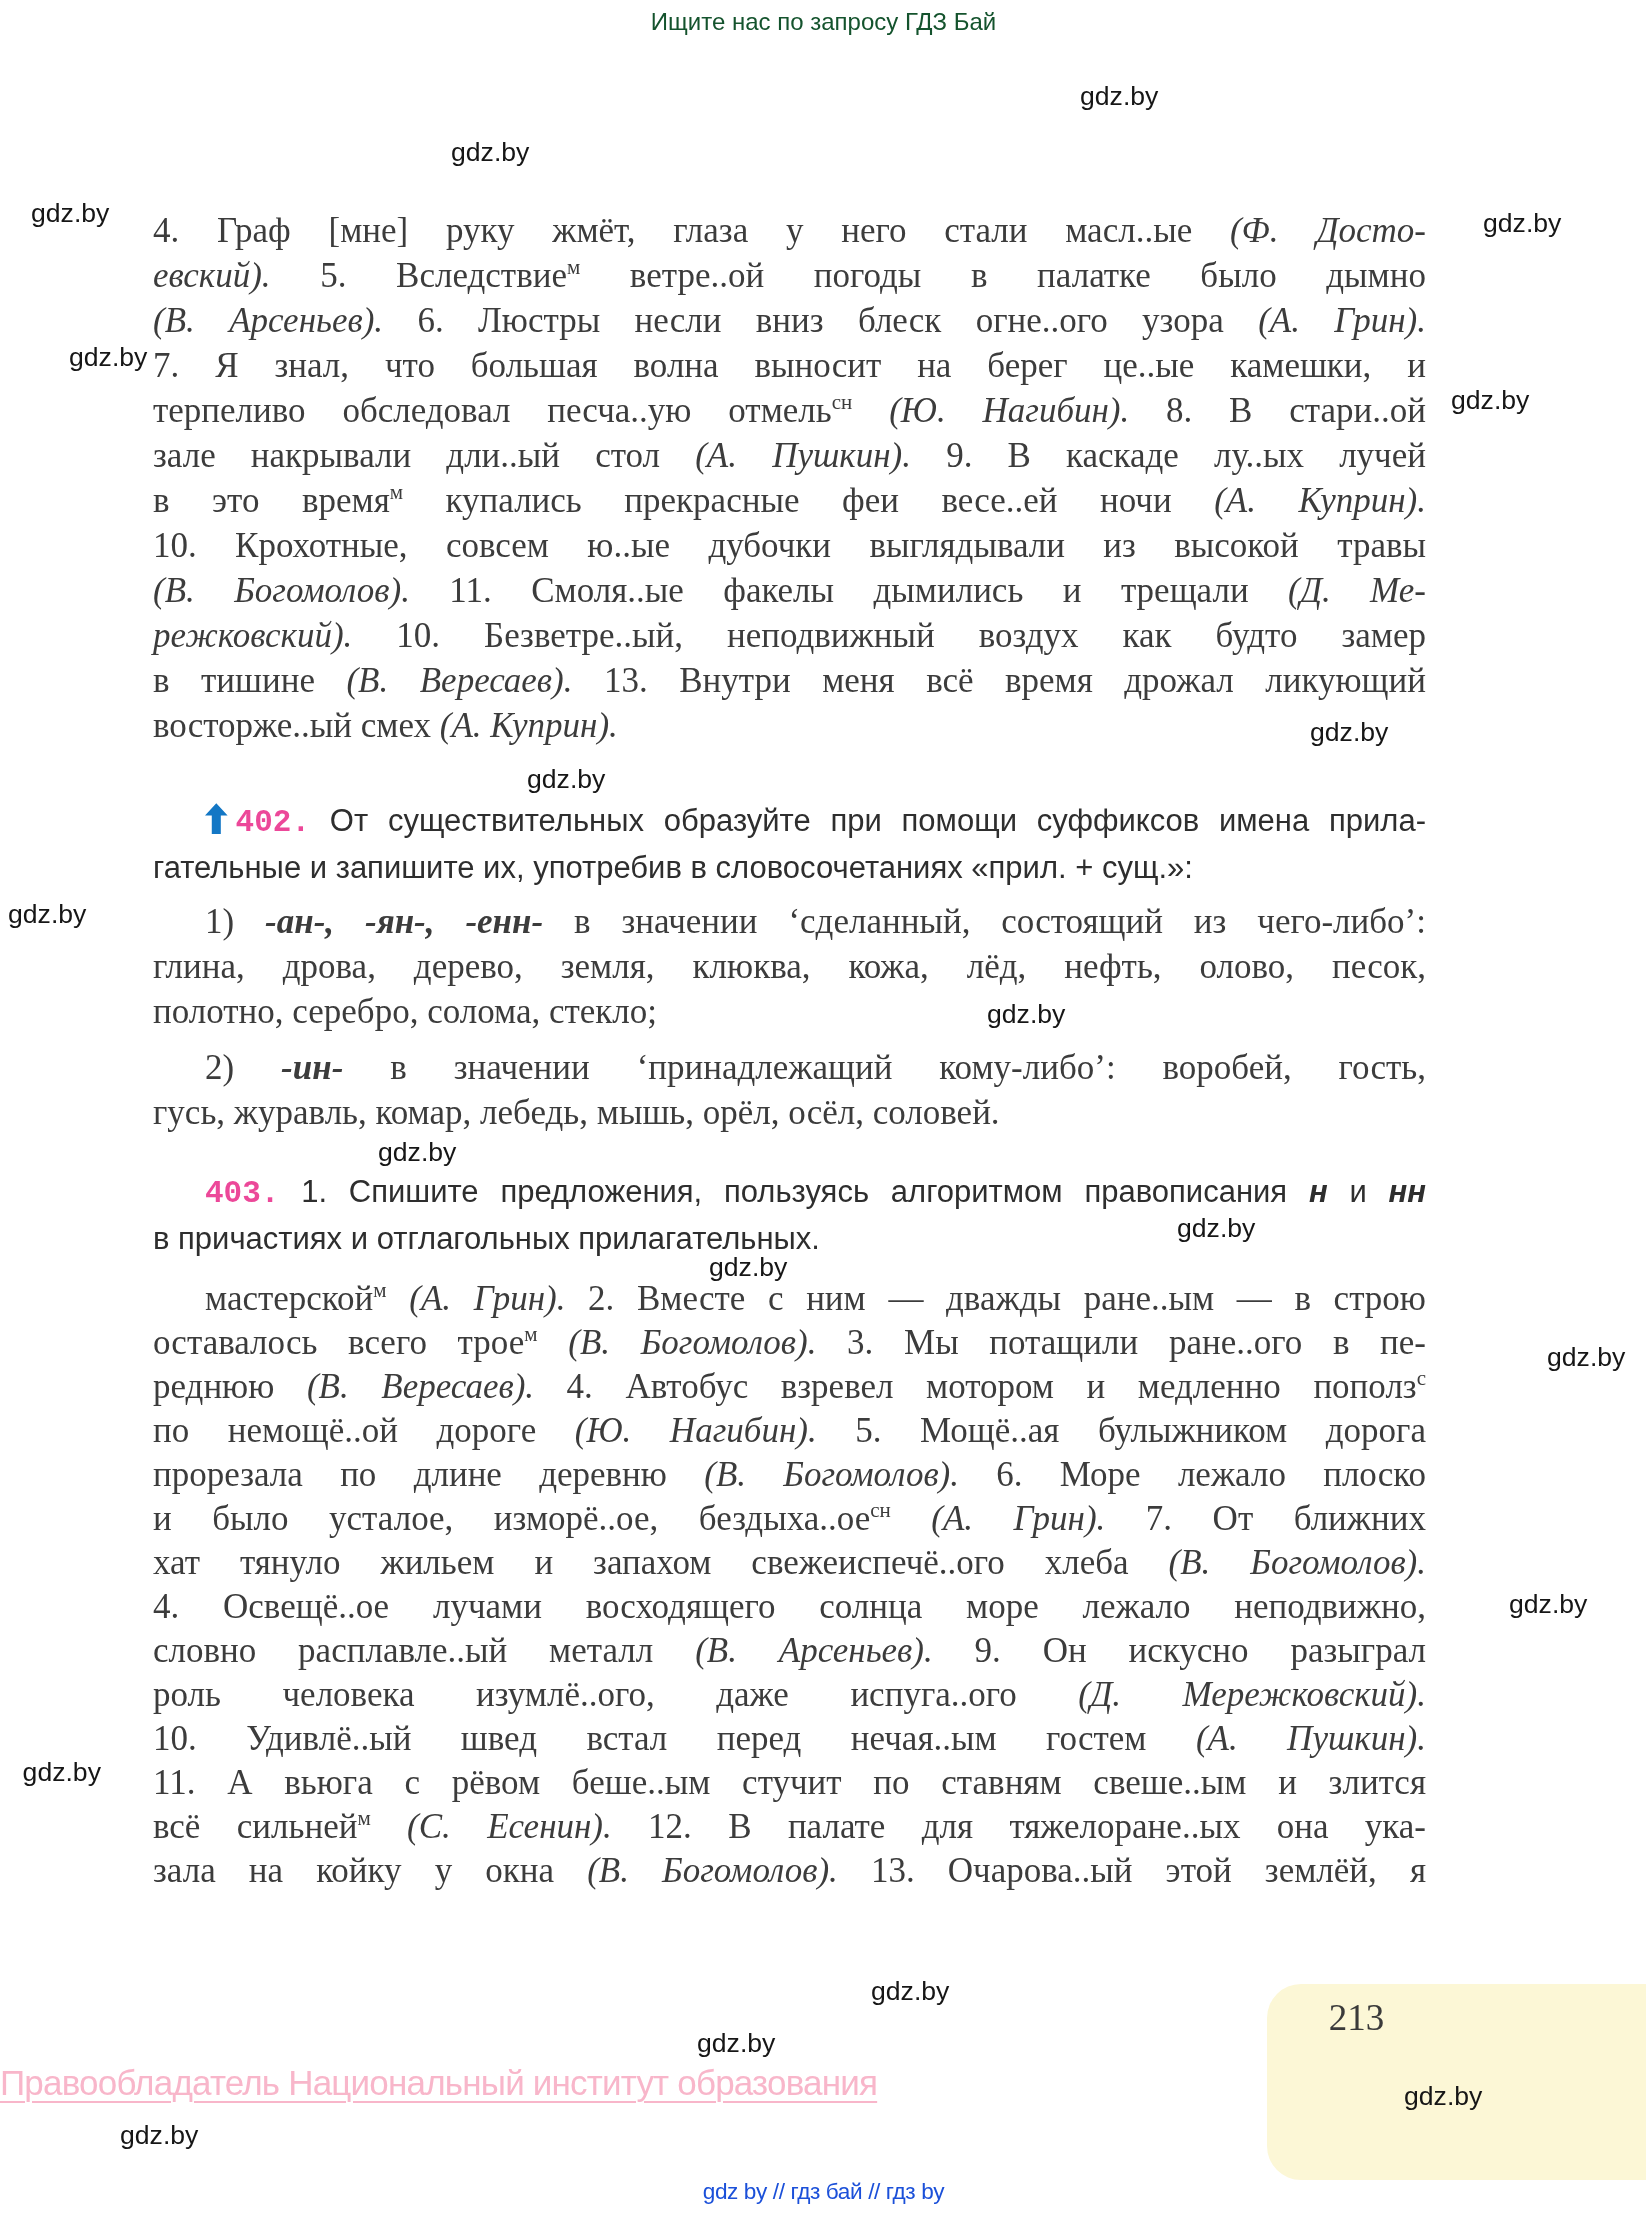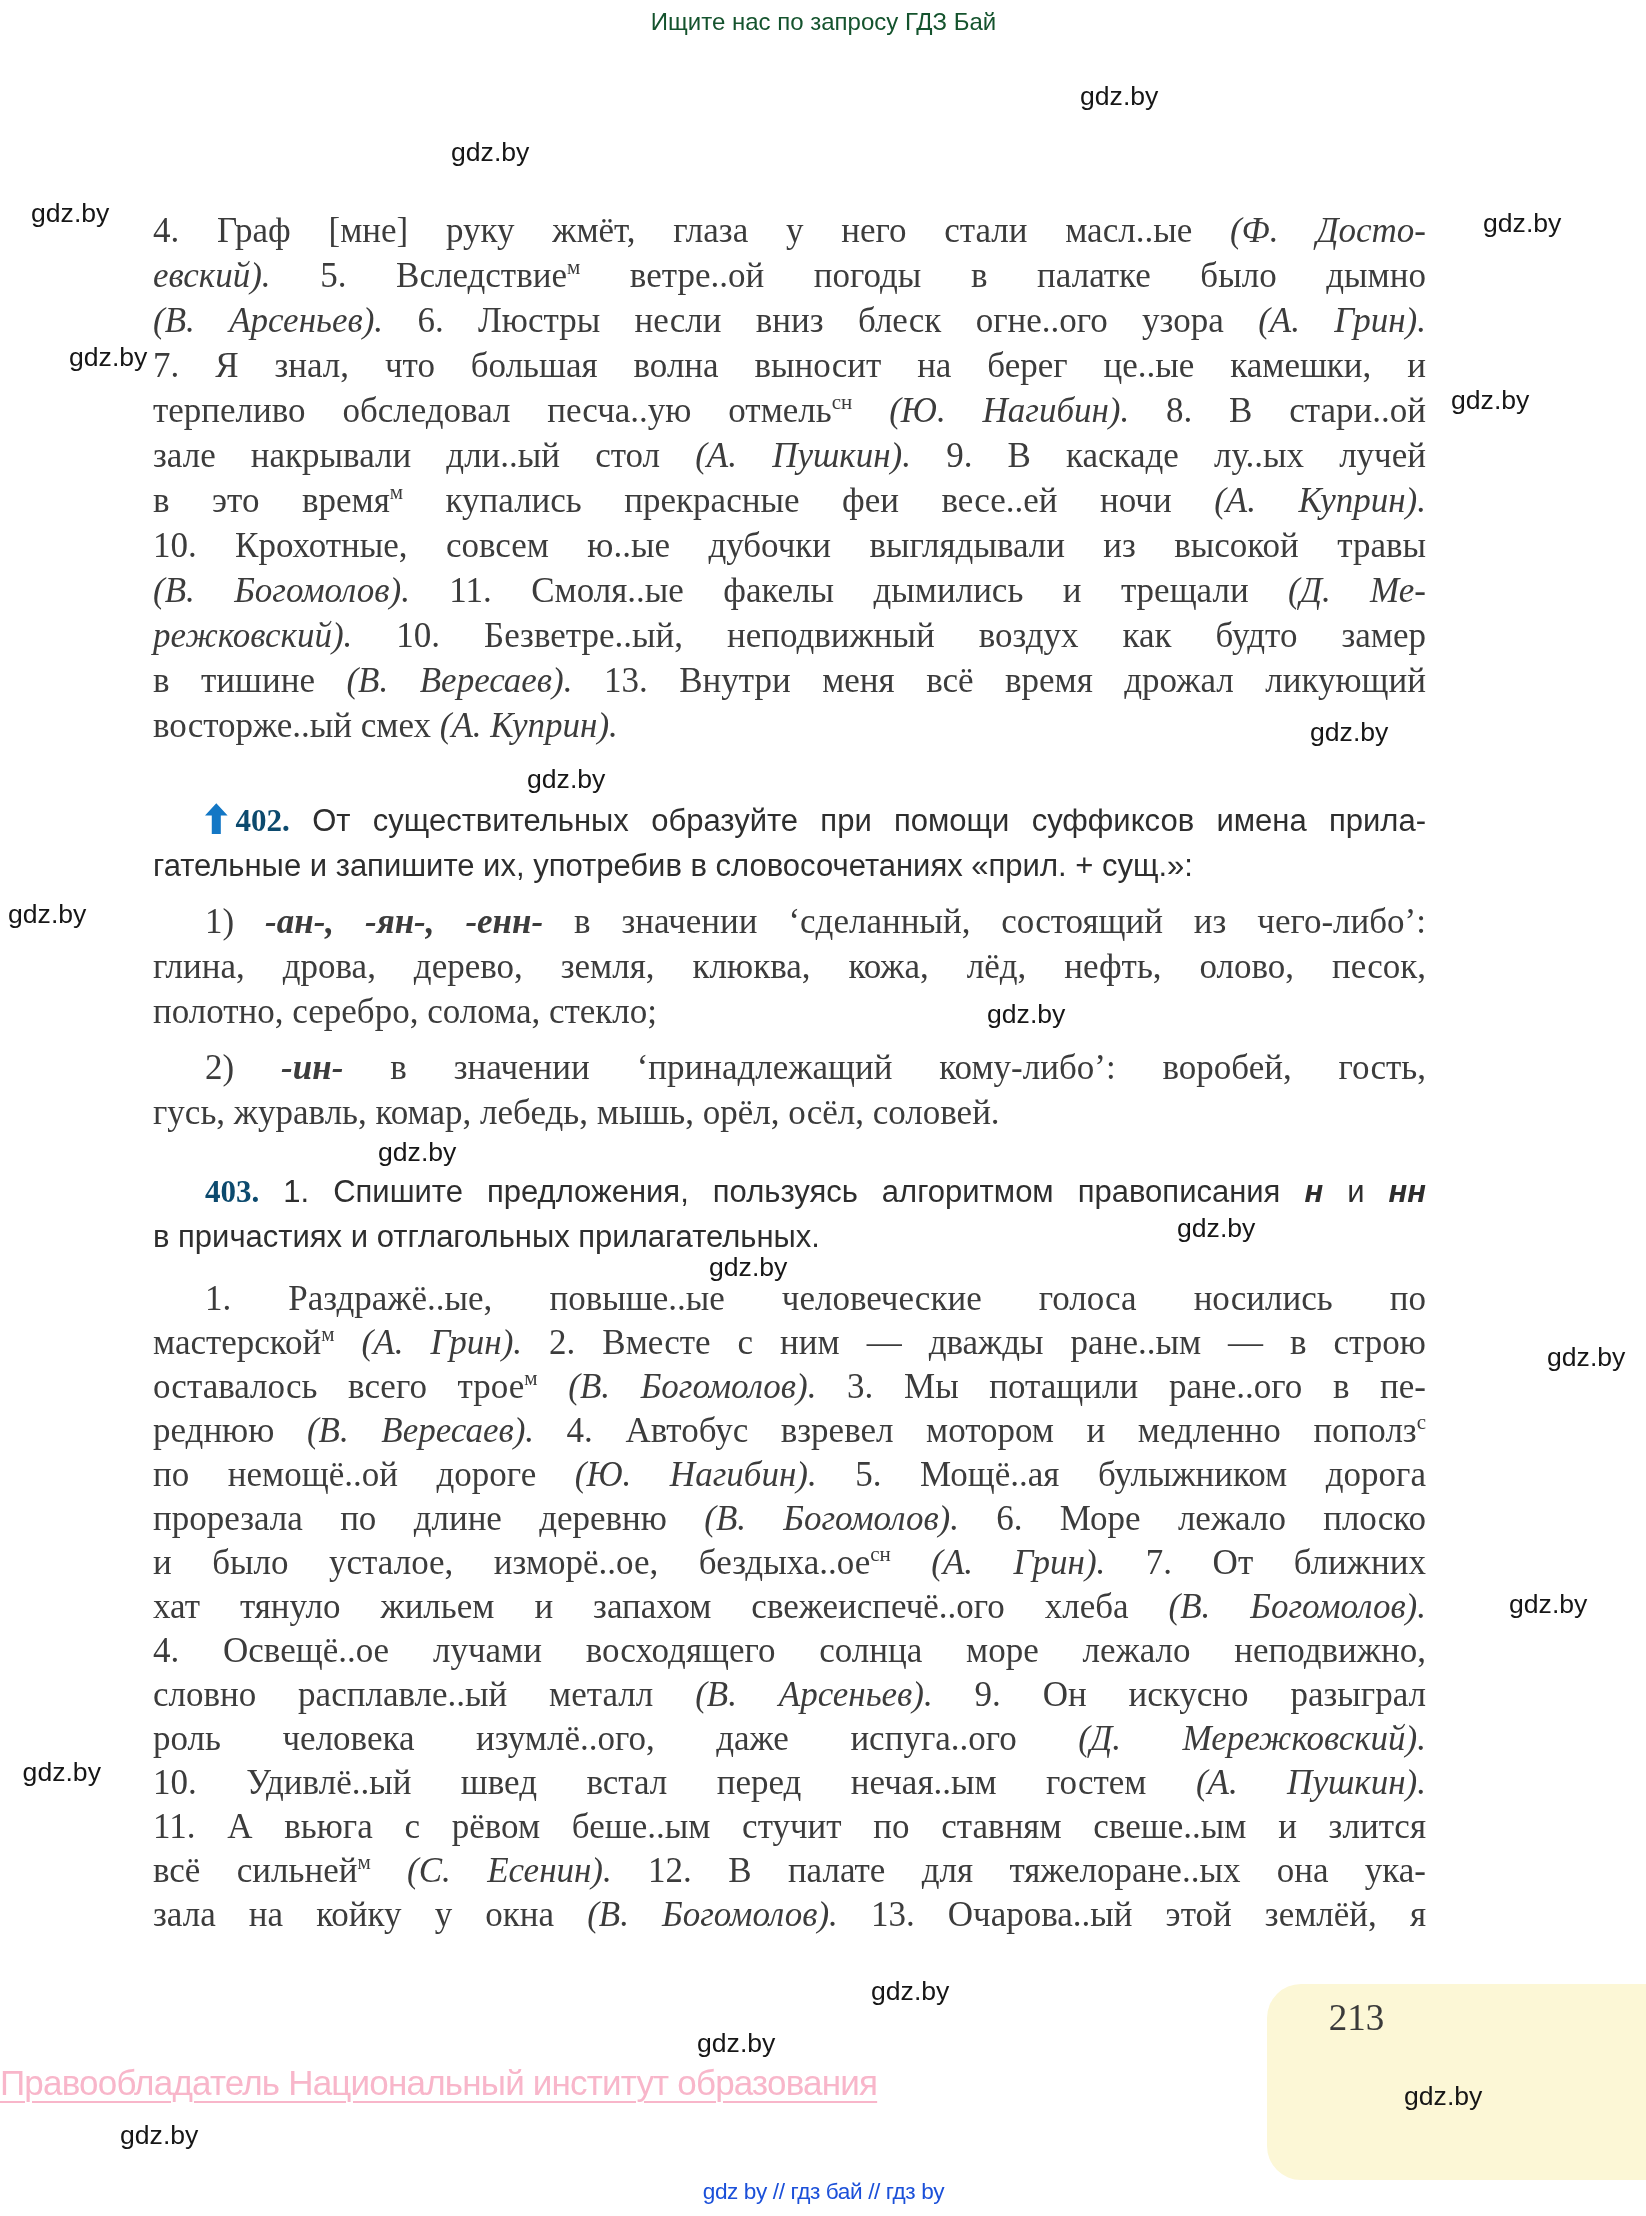--- a/index.html
+++ b/index.html
@@ -21,21 +21,21 @@
     font-size:35px; line-height:45px; color:#3c3c3c;
   }
   .tb.sans { font-family:"Liberation Sans", sans-serif; font-size:31px; color:#2e2e2e; }
   .tb.lh55 { line-height:44px; }
   .line { text-align:justify; text-align-last:justify; text-justify:inter-word; }
   .line.last { text-align-last:left; }
   .indent .line:first-child { text-indent:52px; }
   .i  { font-style:italic; }
   .bi { font-style:italic; font-weight:bold; }
   .sup { font-size:21px; vertical-align:super; line-height:0; }
-  .num { font-family:Liberation Serif, serif; font-weight:bold; color:#0c4a6e; }
+  .num { font-family:Liberation Mono, monospace; font-weight:bold; color:#ec4899; }
   .icon-up-arrow {
     display:inline-block; width:22.6px; height:31px; background:#1377c5;
     clip-path:polygon(50% 0, 100% 40%, 70% 40%, 70% 100%, 30% 100%, 30% 40%, 0 40%);
     vertical-align:-3.2px; margin-right:8px;
   }
   .yellow-box {
     position:absolute; left:1267px; top:1984px; width:380px; height:196px;
     background:#fcf7d6; border-radius:34px 0 0 34px;
   }
   .page-number {
@@ -91,21 +91,20 @@
       <div class="line"><span>2) </span><span class="bi">-ин-</span><span> в значении ‘принадлежащий кому-либо’: воробей, гость,</span></div>
       <div class="line last"><span>гусь, журавль, комар, лебедь, мышь, орёл, осёл, соловей.</span></div>
     </div>
 
   <div class="tb sans indent" style="top:1169px;">
       <div class="line"><span class="num">403.</span><span> 1. Спишите предложения, пользуясь алгоритмом правописания </span><span class="bi">н</span><span> и </span><span class="bi">нн</span></div>
       <div class="line last"><span>в причастиях и отглагольных прилагательных.</span></div>
     </div>
 
   <div class="tb indent lh55" style="top:1277px;">
-      <div class="line"><span>1. Раздражё..ые, повыше..ые человеческие голоса носились по</span></div>
       <div class="line"><span>мастерской</span><span class="sup">м</span><span> </span><span class="i">(А. Грин).</span><span> 2. Вместе с ним — дважды ране..ым — в строю</span></div>
       <div class="line"><span>оставалось всего трое</span><span class="sup">м</span><span> </span><span class="i">(В. Богомолов).</span><span> 3. Мы потащили ране..ого в пе-</span></div>
       <div class="line"><span>реднюю </span><span class="i">(В. Вересаев).</span><span> 4. Автобус взревел мотором и медленно пополз</span><span class="sup">с</span></div>
       <div class="line"><span>по немощё..ой дороге </span><span class="i">(Ю. Нагибин).</span><span> 5. Мощё..ая булыжником дорога</span></div>
       <div class="line"><span>прорезала по длине деревню </span><span class="i">(В. Богомолов).</span><span> 6. Море лежало плоско</span></div>
       <div class="line"><span>и было усталое, изморё..ое, бездыха..ое</span><span class="sup">сн</span><span> </span><span class="i">(А. Грин).</span><span> 7. От ближних</span></div>
       <div class="line"><span>хат тянуло жильем и запахом свежеиспечё..ого хлеба </span><span class="i">(В. Богомолов).</span></div>
       <div class="line"><span>4. Освещё..ое лучами восходящего солнца море лежало неподвижно,</span></div>
       <div class="line"><span>словно расплавле..ый металл </span><span class="i">(В. Арсеньев).</span><span> 9. Он искусно разыграл</span></div>
       <div class="line"><span>роль человека изумлё..ого, даже испуга..ого </span><span class="i">(Д. Мережковский).</span></div>

